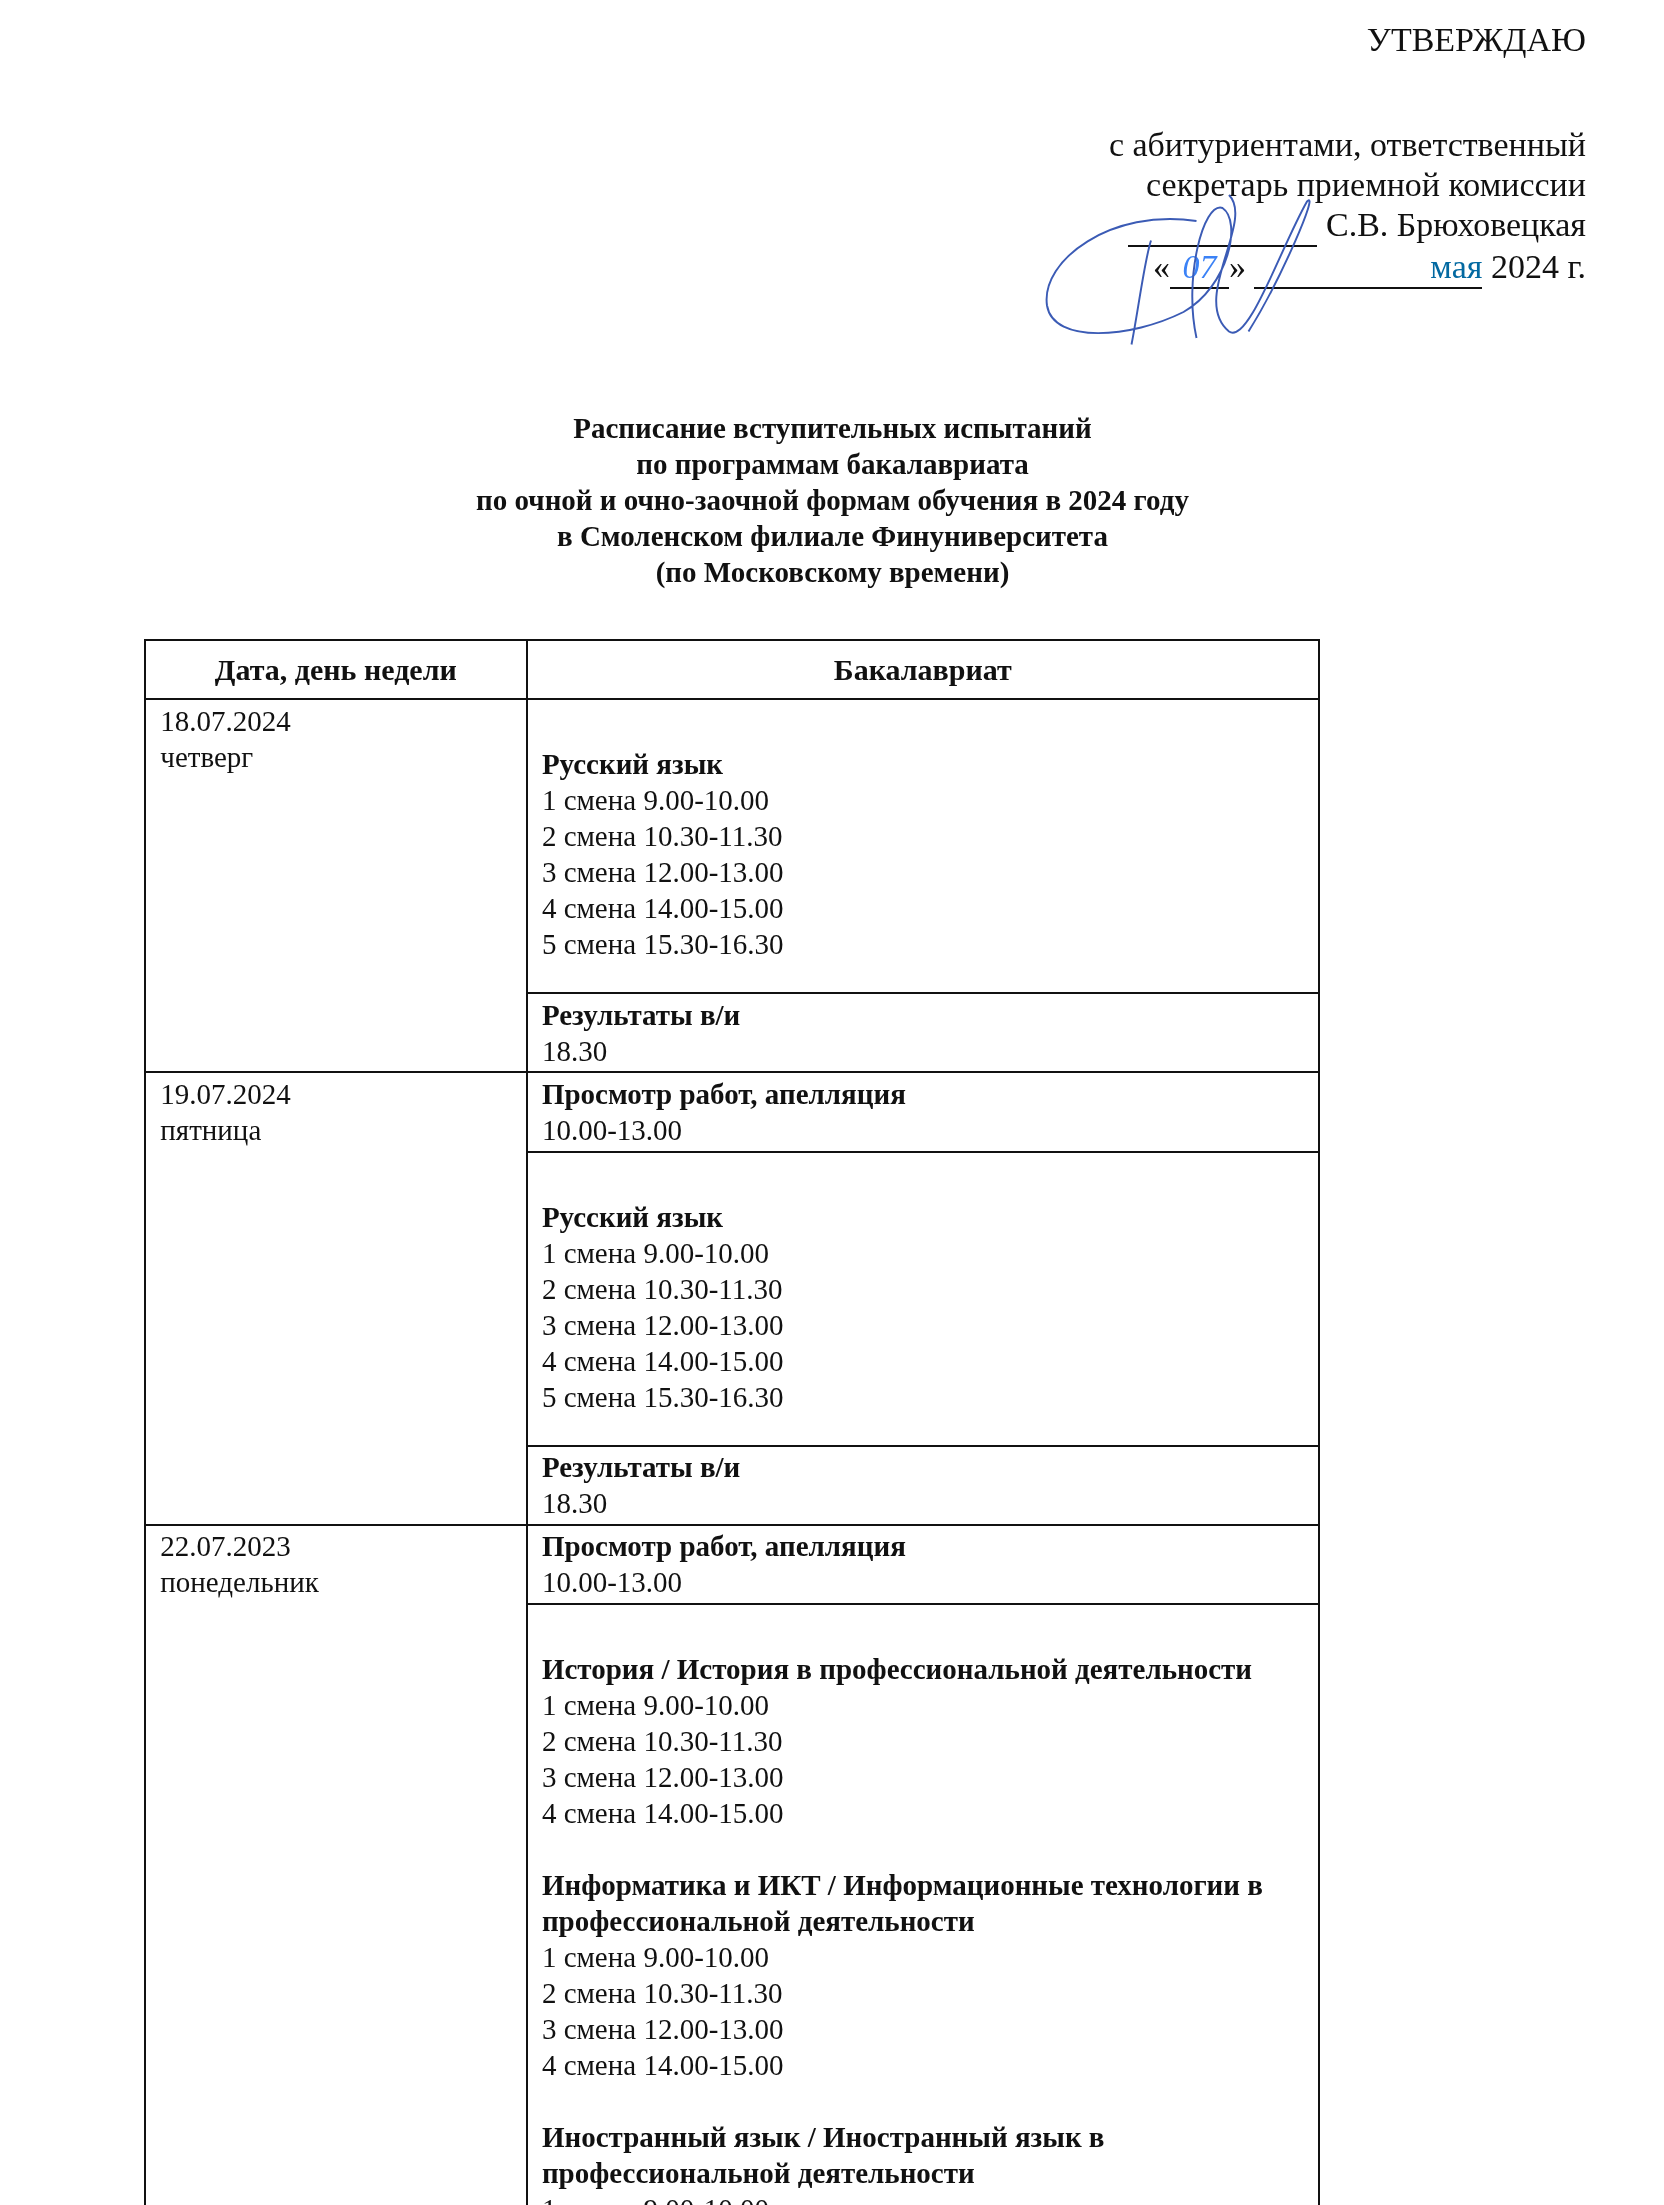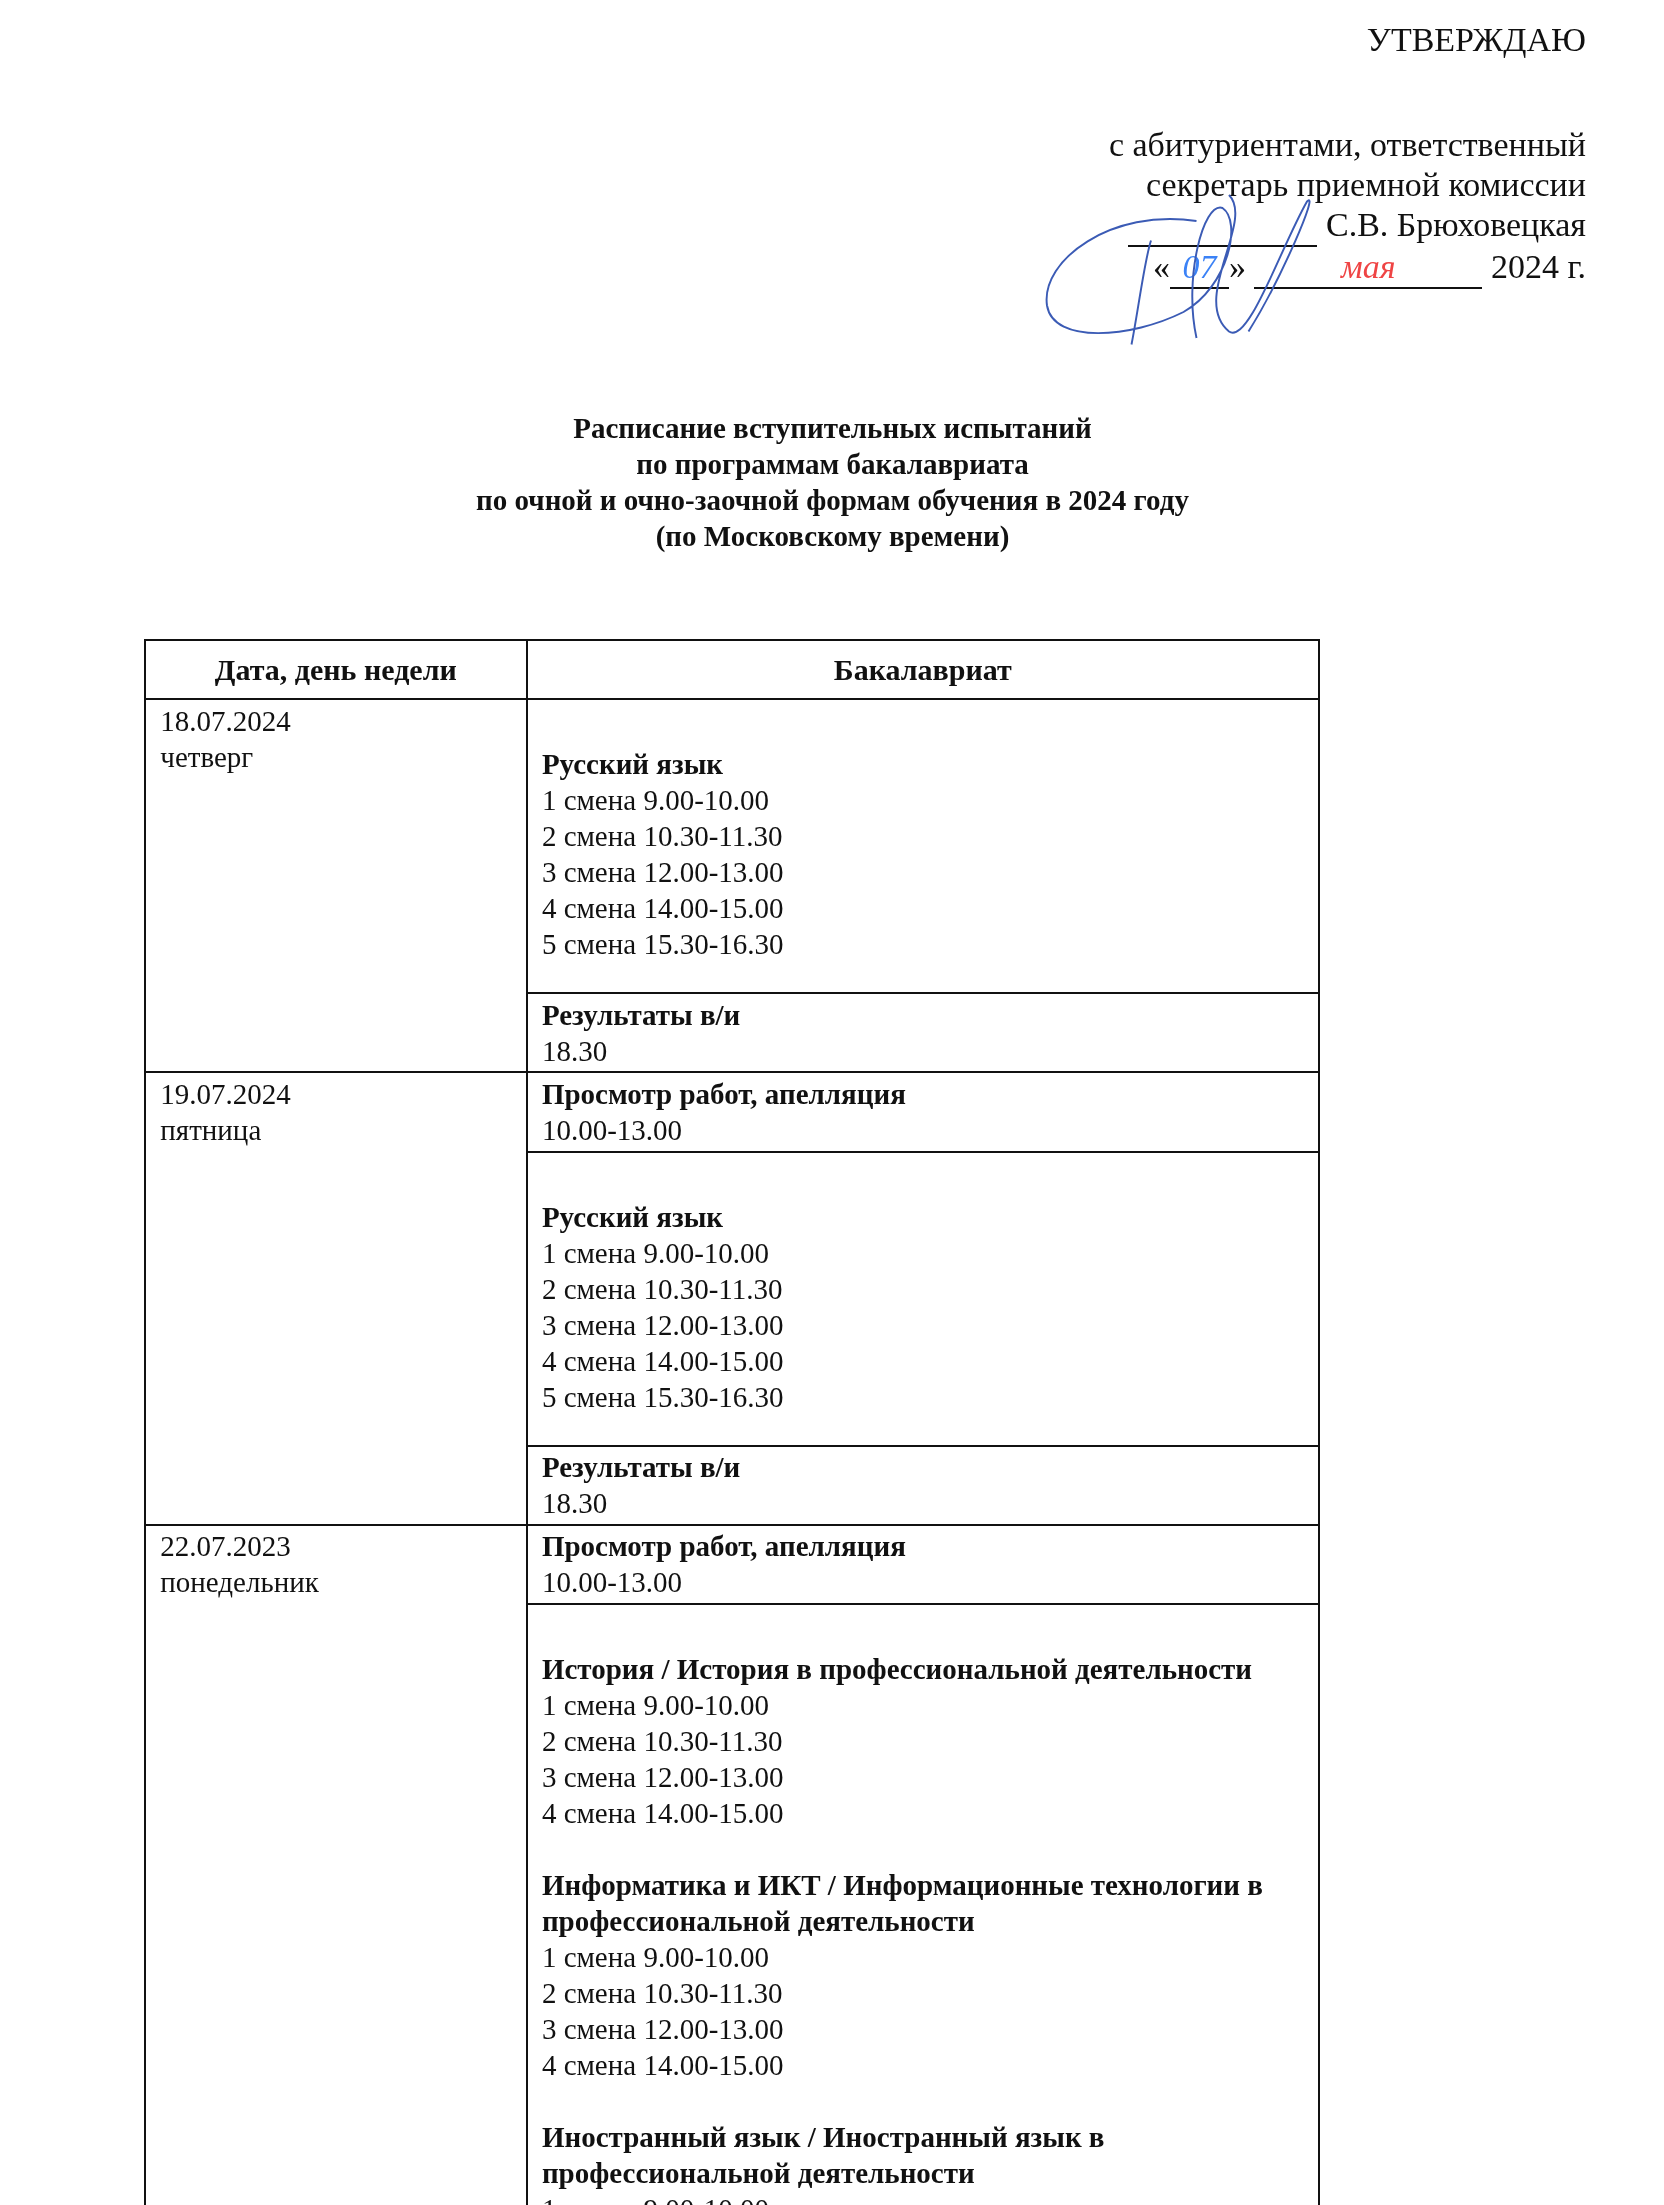--- a/index.html
+++ b/index.html
@@ -47,33 +47,34 @@
   <div>
     <span class="line">с абитуриентами, ответственный</span>
     <span class="line">секретарь приемной комиссии</span>
   </div>
   <div>
     <span class="sig-line" style="width:189px;">&nbsp;</span>
     <span>С.В. Брюховецкая</span>
   </div>
   <div>
     «<span class="sig-line" style="width:59px;text-align:center;color:#3b82f6;font-style:italic;"><span>07</span></span>»
-    <span class="sig-line" style="width:228px;text-align:center;color:#ef4444;font-style:italic;"><span>мая</span></span>
+    <span class="sig-line" style="width:228px;color:#0369a1;"><span>мая</span></span>
     <span>2024 г.</span>
   </div>
 </div>
 
 <svg class="signature" viewBox="0 0 560 260">
   <path d="M250 60 C120 40, 10 120, 20 190 C30 250, 150 240, 230 200 C300 160, 320 60, 290 40 C260 30, 230 150, 250 240 M300 20 C340 60, 240 180, 300 230 C330 250, 380 100, 420 30 C440 10, 380 150, 330 230 M150 250 C160 200, 170 120, 180 90" fill="none" stroke="#3b5bb5" stroke-width="3"></path>
 </svg>
 
 <div class="title">
   <span class="line">Расписание вступительных испытаний</span>
   <span class="line">по программам бакалавриата</span>
   <span class="line">по очной и очно-заочной формам обучения в 2024 году</span>
+  <span class="line">в Смоленском филиале Финуниверситета</span>
   <span class="line">(по Московскому времени)</span>
 </div>
 
 <table class="schedule">
   <thead>
     <tr>
       <th class="col-date">Дата, день недели</th>
       <th>Бакалавриат</th>
     </tr>
   </thead>

